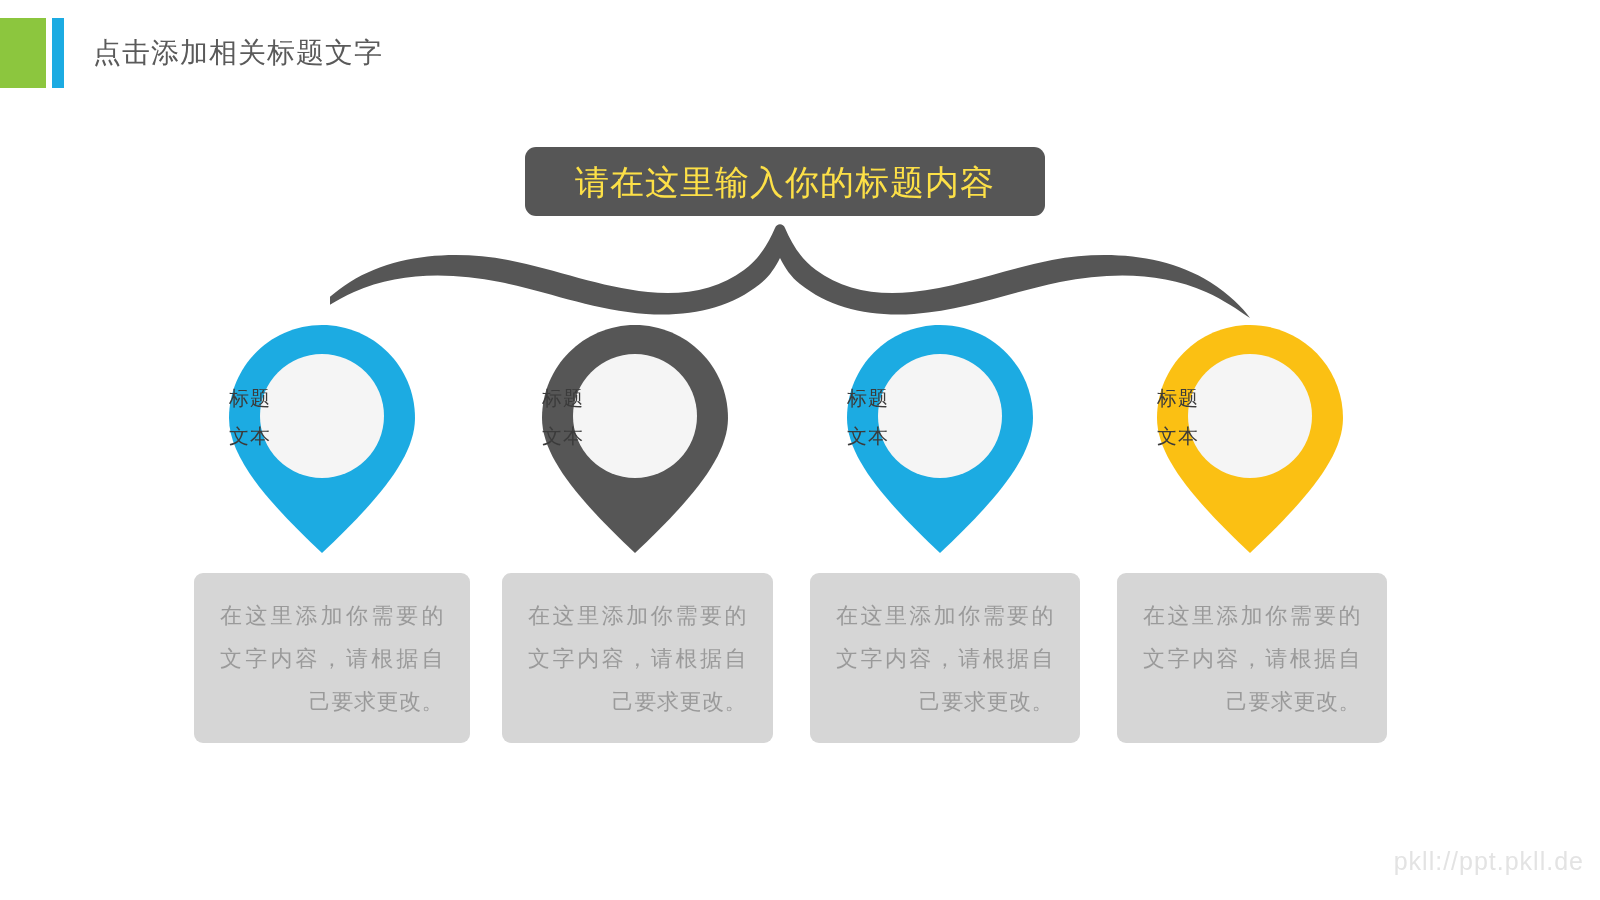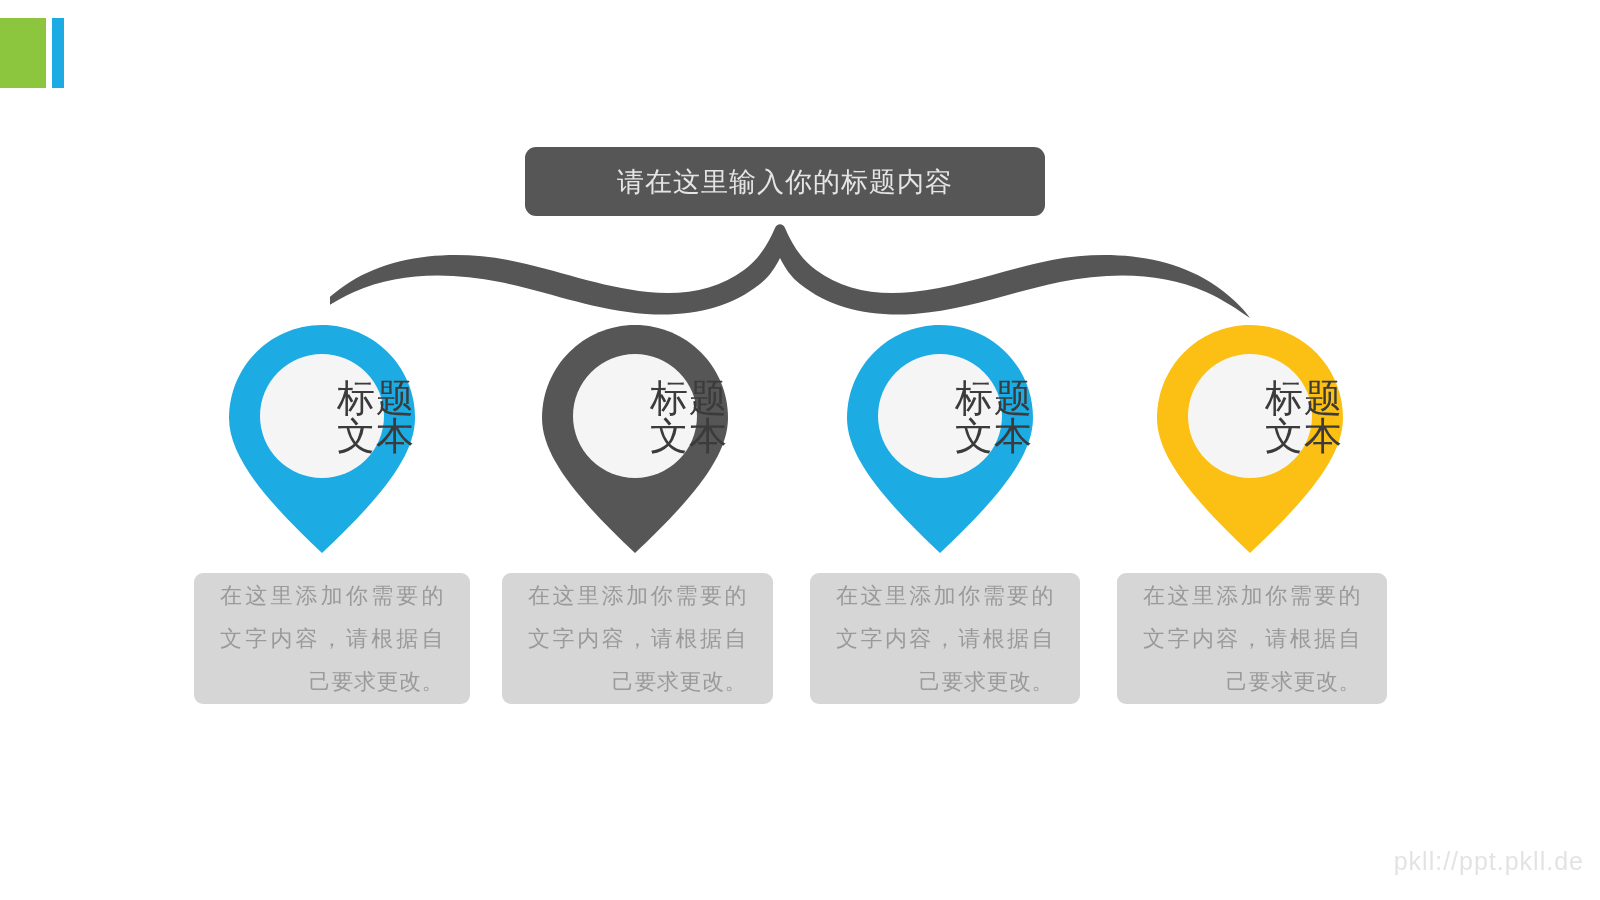--- a/index.html
+++ b/index.html
@@ -54,23 +54,23 @@
     top: 147px;
     width: 520px;
     height: 69px;
     background: #565656;
     border-radius: 11px;
     display: flex;
     align-items: center;
     justify-content: center;
   }
   #banner-text {
-    font-size: 27px;
+    font-size: 34px;
     line-height: 34px;
-    color: #e5e5e5;
+    color: #fde047;
     letter-spacing: 1px;
     white-space: nowrap;
   }
 
   
   #connector {
     position: absolute;
     left: 330px;
     top: 212px;
     width: 940px;
@@ -83,34 +83,34 @@
     top: 325px;
     width: 186px;
     height: 228px;
   }
   .pin svg { display: block; width: 186px; height: 228px; }
   .pin-label {
     position: absolute;
     left: 0;
     top: 54px;
     width: 186px;
-    text-align: right;
-    font-size: 38px;
+    text-align: left;
+    font-size: 20px;
     line-height: 38px;
     color: #3B3B3B;
     letter-spacing: 1px;
     pointer-events: none;
   }
   .pin-label span { display: block; }
 
   
   .caption-box {
     position: absolute;
     top: 573px;
-    height: 131px;
+    height: 170px;
     background: #D6D6D6;
     border-radius: 9px;
     box-sizing: border-box;
     display: flex;
     align-items: center;
   }
   .caption-text {
     width: 100%;
     padding: 0 26px;
     font-size: 22px;
@@ -133,20 +133,21 @@
     white-space: nowrap;
   }
 </style>
 </head>
 <body>
 
 <div id="slide">
 
   <div id="header-bar-green"></div>
   <div id="header-bar-blue"></div>
+  <div id="header-title">点击添加相关标题文字</div>
 
   <div id="banner">
     <div id="banner-text">请在这里输入你的标题内容</div>
   </div>
 
   <div id="connector">
     <svg viewBox="0 0 940 120" width="940" height="120" xmlns="http://www.w3.org/2000/svg">
       <path fill="#565656" d="M455 16
            C 462 32, 470 46, 486 58
            C 512 77, 545 84, 582 80

